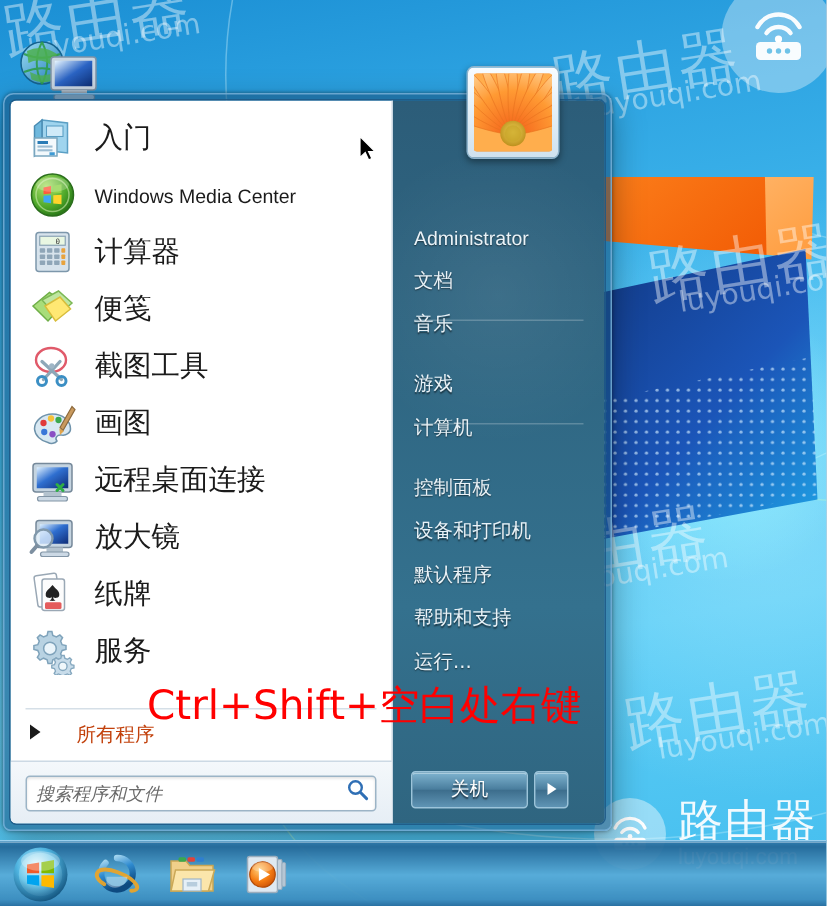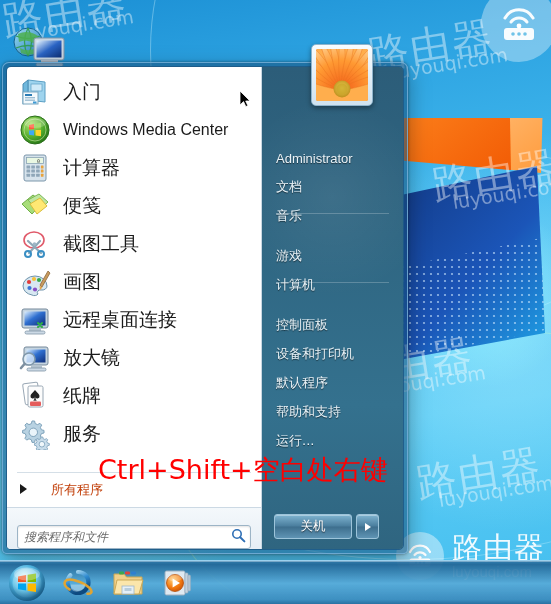--- a/index.html
+++ b/index.html
@@ -116,35 +116,35 @@
     display: flex; align-items: center;
     height: 38px; padding: 0 6px 0 12px;
     cursor: default;
   }
   .prog-icon { width: 32px; height: 32px; flex: 0 0 32px; margin-right: 12px; }
   .prog-label {
     font-size: 19px; color: #1b1b1b;
     font-family: "DejaVu Sans", "Liberation Sans", sans-serif;
     white-space: nowrap;
   }
-  .prog-label.latin { font-family: "Liberation Sans", sans-serif; font-size: 16px; }
+  .prog-label.latin { font-family: "Liberation Sans", sans-serif; font-size: 13px; }
 
   #left-divider { height: 1px; background: #d5dfe7; margin: 1px 10px 0 10px; }
   #all-programs {
     display: flex; align-items: center; height: 34px; padding: 0 12px;
     cursor: default;
   }
   #ap-arrow { width: 18px; flex: 0 0 18px; text-align: left; }
   #ap-label { font-size: 13px; color: #c2410c; font-family: Liberation Sans, sans-serif; margin-left: 14px; }
 
   #search-area {
     height: 42px;
     background: linear-gradient(#f4f8fb, #e6eef5);
     border-top: 1px solid #ccd9e4;
-    display: flex; align-items: flex-end; padding: 0 10px;
+    display: flex; align-items: center; padding: 0 10px;
   }
   #search-box {
     flex: 1; height: 24px;
     background: #fff;
     border: 1px solid #9cb4c6;
     border-radius: 3px;
     display: flex; align-items: center;
     padding: 0 4px 0 6px;
     box-shadow: inset 0 1px 2px rgba(0,0,0,.12);
   }

